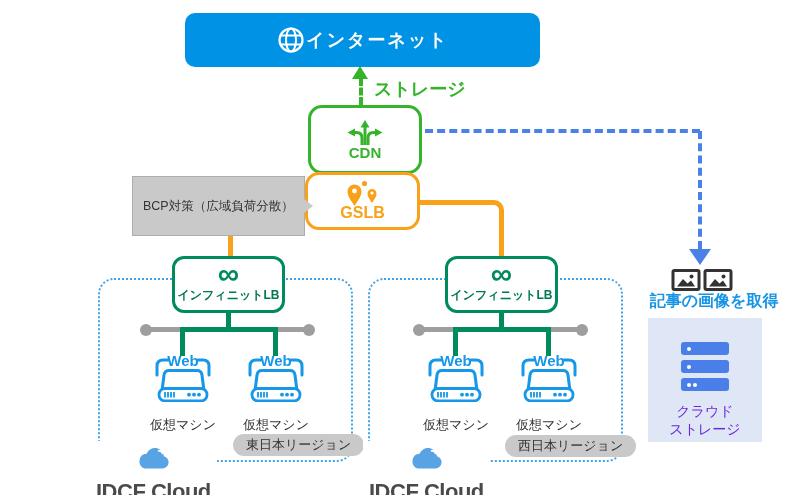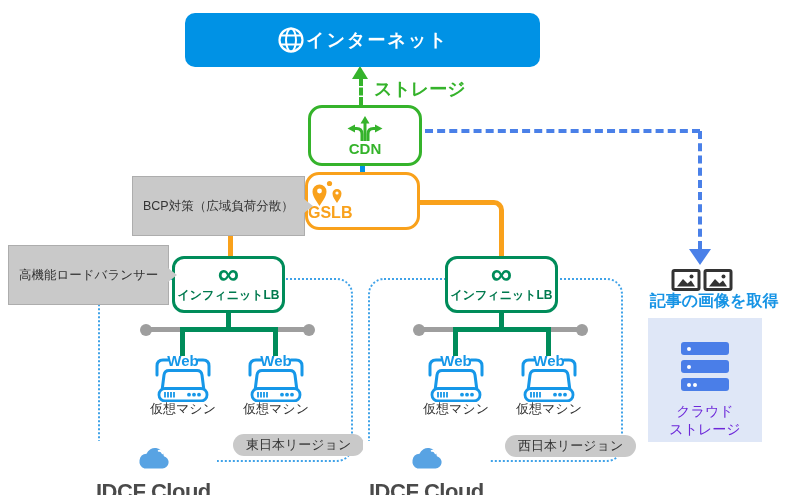--- a/index.html
+++ b/index.html
@@ -12,31 +12,31 @@
             display:flex;align-items:center;justify-content:center;z-index:2;}
   .internet-label{color:#fff;font-size:18px;font-weight:bold;letter-spacing:2px;}
 
   
   .deliver-dash{left:359px;top:78px;width:0;height:27px;border-left:4px dashed #35B32B;z-index:1;}
   .deliver-head{left:352px;top:66px;width:0;height:0;border-left:8px solid transparent;
                 border-right:8px solid transparent;border-bottom:13px solid #35B32B;z-index:1;}
   .deliver-label{left:374px;top:77px;font-size:18px;font-weight:bold;color:#35B32B;}
 
   
-  .cdn-box{left:308px;top:105px;width:114px;height:61px;background:#fff;border:3px solid #35B32B;
+  .cdn-box{left:308px;top:105px;width:114px;height:69px;background:#fff;border:3px solid #35B32B;
            border-radius:14px;display:flex;flex-direction:column;align-items:center;justify-content:center;
            z-index:2;box-sizing:border-box;}
   .cdn-label{font-size:15px;font-weight:bold;color:#35B32B;margin-top:-2px;}
 
   
   .conn-blue{left:360px;top:158px;width:5px;height:18px;background:#0092E5;z-index:1;}
 
   
   .gslb-box{left:305px;top:172px;width:115px;height:58px;background:#fff;border:3px solid #F9A11B;
-            border-radius:14px;display:flex;flex-direction:column;justify-content:center;
+            border-radius:14px;display:flex;flex-direction:column;align-items:center;justify-content:center;
             z-index:2;box-sizing:border-box;}
   .gslb-label{font-size:16px;font-weight:bold;color:#F9A11B;margin-top:-3px;}
 
   
   .elbow-left{left:228px;top:200px;width:77px;height:57px;border-left:5px solid #F9A11B;
               border-top:5px solid #F9A11B;border-top-left-radius:10px;z-index:1;box-sizing:border-box;}
   .elbow-right{left:420px;top:200px;width:84px;height:57px;border-right:5px solid #F9A11B;
                border-top:5px solid #F9A11B;border-top-right-radius:10px;z-index:1;box-sizing:border-box;}
 
   
@@ -79,21 +79,21 @@
   .b1-east{left:180px;top:327px;width:5px;height:29px;}
   .b2-east{left:273px;top:327px;width:5px;height:29px;}
   .stem-west{left:499px;top:312px;width:5px;height:16px;}
   .cross-west{left:453px;top:327px;width:98px;height:5px;}
   .b1-west{left:453px;top:327px;width:5px;height:29px;}
   .b2-west{left:546px;top:327px;width:5px;height:29px;}
 
   
   .server{width:66px;height:70px;top:350px;z-index:2;}
   .srv-1{left:150px;} .srv-2{left:243px;} .srv-3{left:423px;} .srv-4{left:516px;}
-  .vm-label{position:absolute;top:50px;left:0;width:100%;text-align:center;font-size:13px;
+  .vm-label{position:absolute;top:66px;left:0;width:100%;text-align:center;font-size:13px;
             color:#333;white-space:nowrap;}
 
   
   .region-pill{padding:2px 13px;background:#C9C9C9;border-radius:13px;font-size:13px;color:#333;
                z-index:3;white-space:nowrap;line-height:18px;}
   .pill-east{left:233px;top:434px;}
   .pill-west{left:505px;top:435px;}
 
   
   .brand{display:flex;align-items:center;gap:7px;background:#fff;padding:2px 6px;z-index:3;flex-direction:column;}
@@ -160,23 +160,20 @@
       <circle cx="21.5" cy="3.5" r="2.6" fill="#F9A11B"></circle>
     </svg>
     <span class="gslb-label">GSLB</span>
   </div>
 
   <div class="abs elbow-left"></div>
   <div class="abs elbow-right"></div>
 
   <div class="abs callout callout-bcp">
     <span>BCP対策（広域負荷分散）</span>
-  </div>
-  <div class="abs callout callout-lb">
-    <span>高機能ロードバランサー</span>
   </div>
 
   <div class="abs region-frame region-east-frame"></div>
   <div class="abs region-frame region-west-frame"></div>
 
   <div class="abs net-bar bar-east"></div>
   <div class="abs net-bar bar-west"></div>
 
   <div class="abs gline stem-east"></div>
   <div class="abs gline cross-east"></div>

